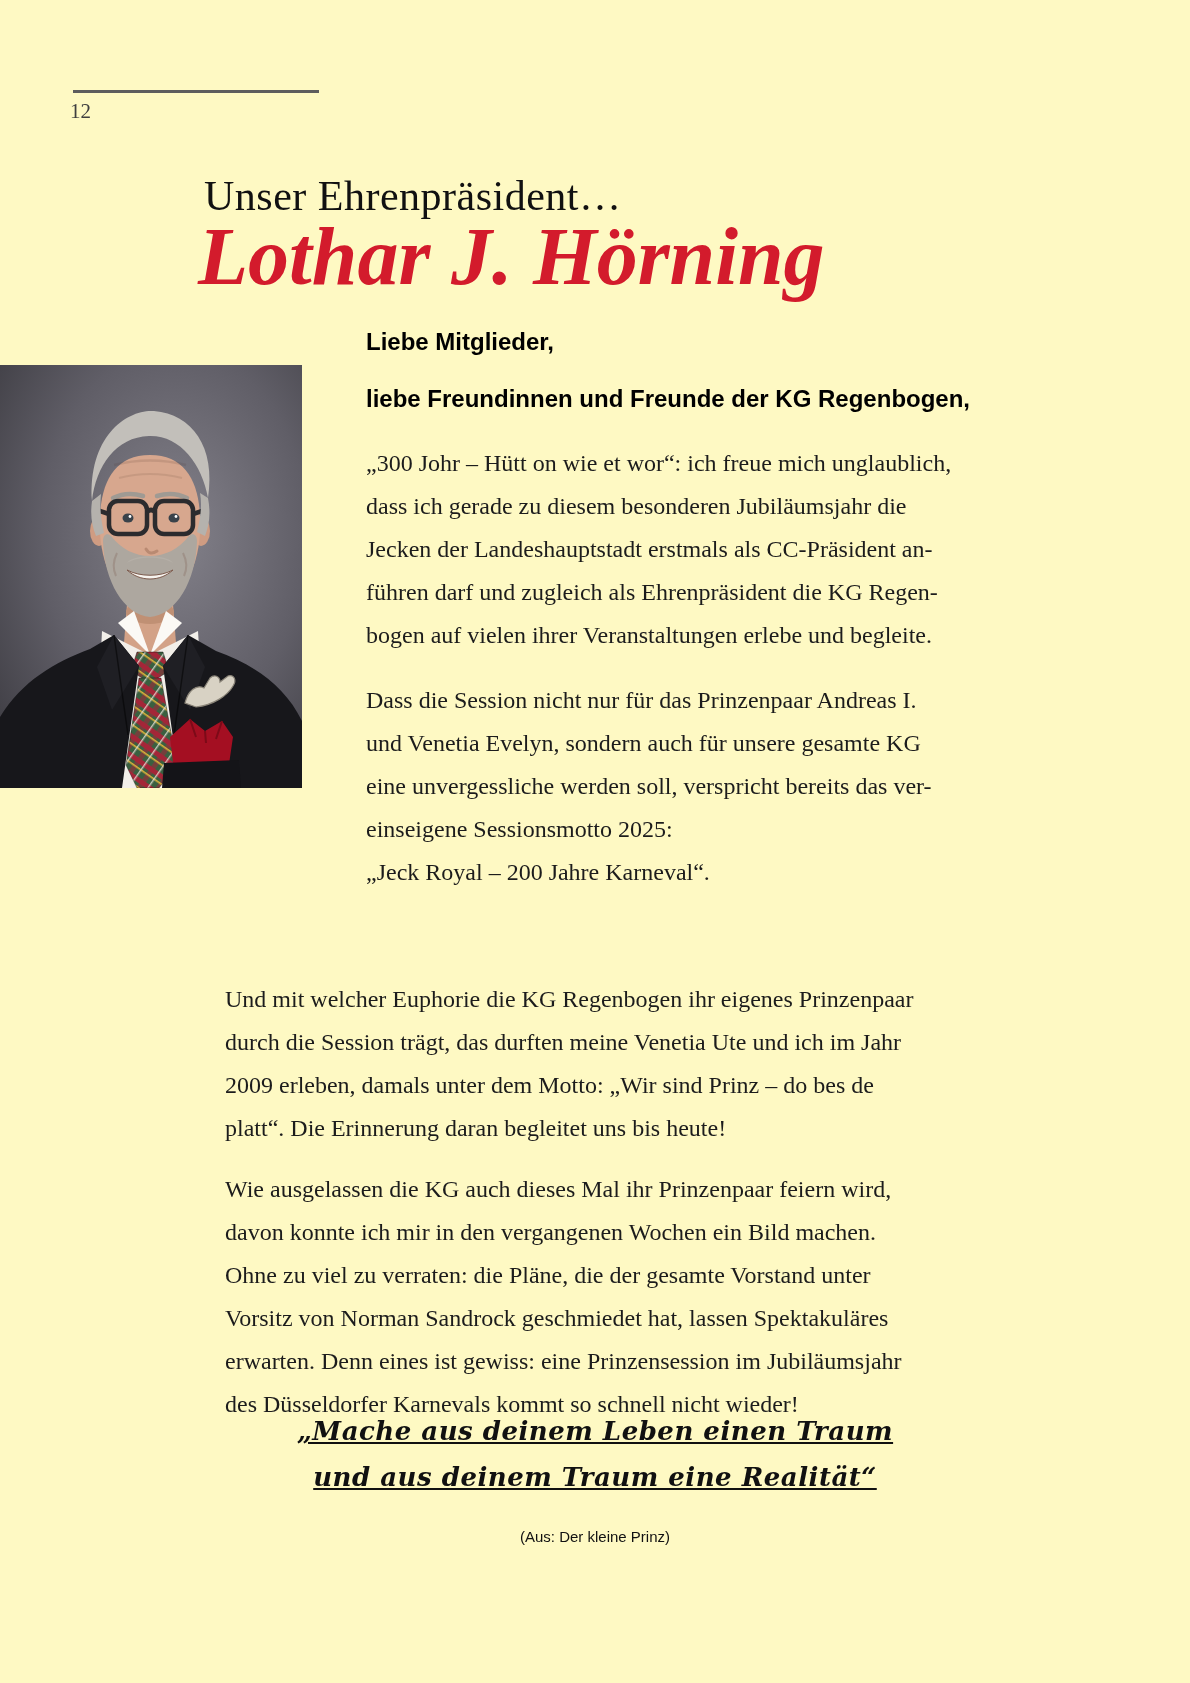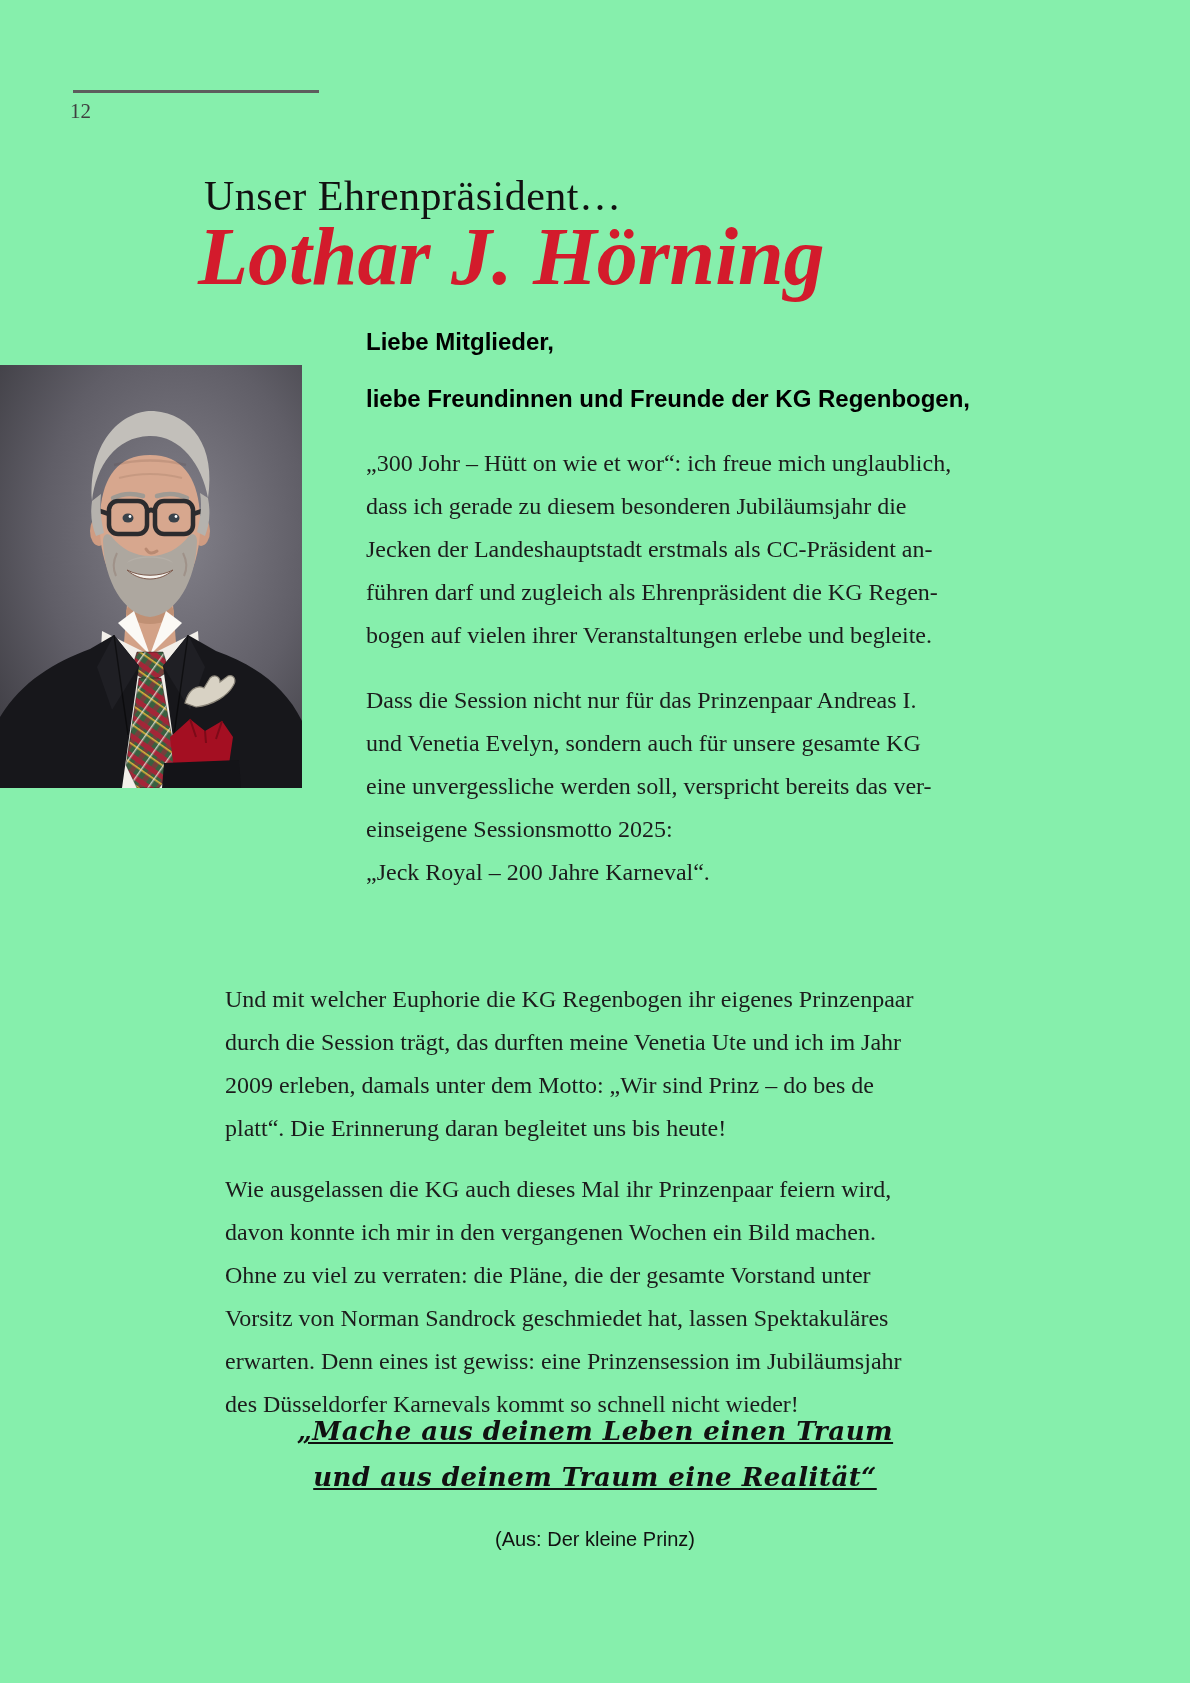--- a/index.html
+++ b/index.html
@@ -1,18 +1,18 @@
 <!DOCTYPE html>
 <html style="--accent: #d31b2c;"><head>
 <meta charset="utf-8">
 <style>
   html,body { margin:0; padding:0; background:#e8e8e8; }
   .page {
     position:relative; width:1190px; height:1683px; margin:0 auto;
-    background:#86efac; overflow:hidden;
+    background:#fef9c3; overflow:hidden;
     font-family:"Liberation Serif", serif; color:#1c1c1c;
   }
   .top-rule {
     position:absolute; left:73px; top:90px; width:246px; height:0;
     border-top:3px solid #5d5d5d;
   }
   .page-number {
     position:absolute; left:70px; top:99px;
     font-size:21px; color:#3f3f3f; font-family:"Liberation Serif", serif;
   }
@@ -47,21 +47,21 @@
     position:absolute; left:225px; top:978px; width:780px;
   }
   .fullwidth .para { margin-bottom:18px; }
   .quote {
     position:absolute; left:0; top:1408px; width:1190px; text-align:center;
     font-family:"DejaVu Serif", serif; font-style:italic; font-weight:700;
     font-size:26px; line-height:46px; color:#111; letter-spacing:0.5px;text-decoration:underline;
   }
   .attribution {
     position:absolute; left:0; top:1528px; width:1190px; text-align:center;
-    font-family:"Liberation Sans", sans-serif; font-size:20px; color:#111;
+    font-family:"Liberation Sans", sans-serif; font-size:15px; color:#111;
   }
 </style>
 </head>
 <body>
 
 <div class="page">
 
   <div class="top-rule"></div>
   <div class="page-number">12</div>
 

